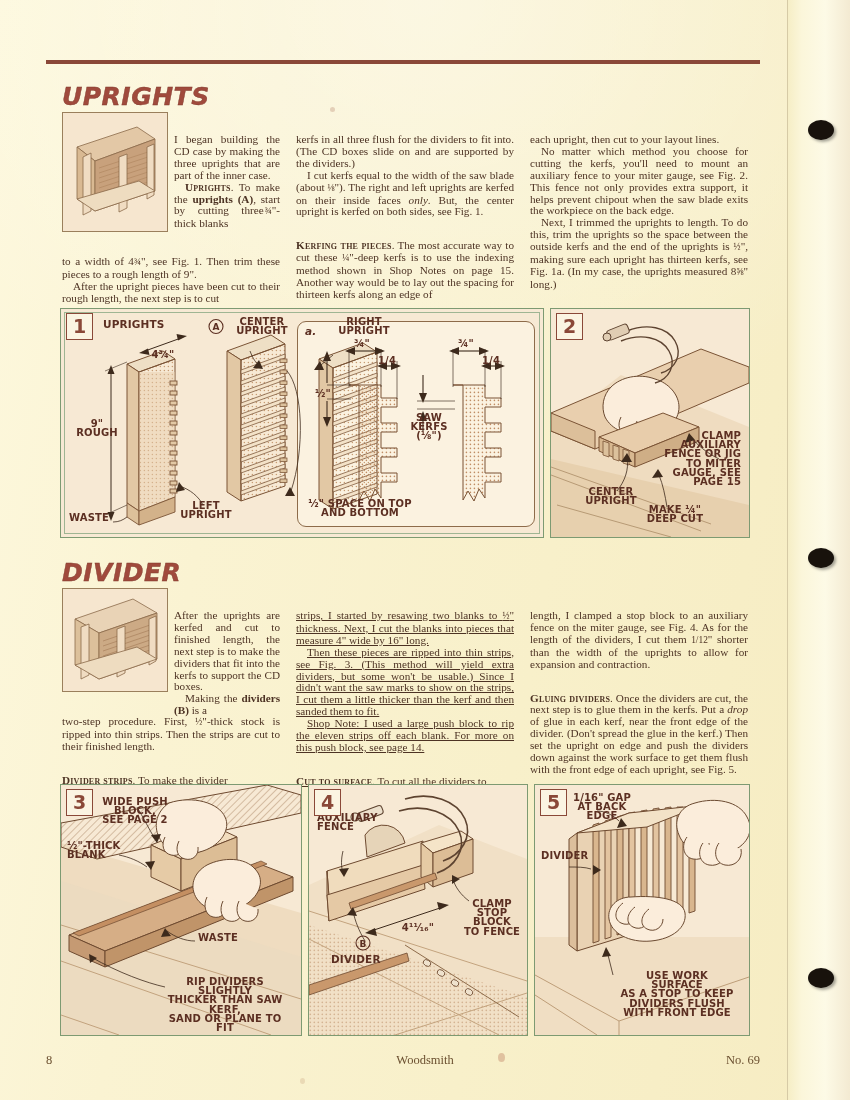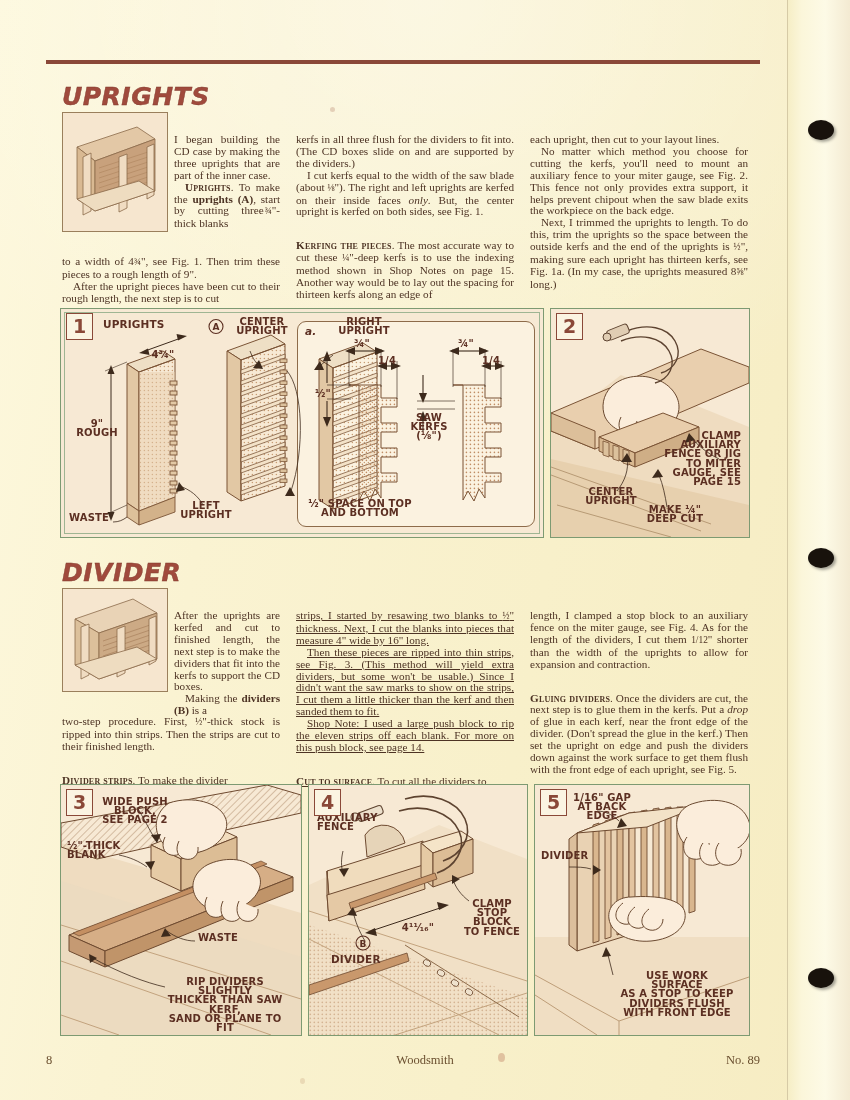--- a/index.html
+++ b/index.html
@@ -737,15 +737,15 @@
       <div class="lab" style="left:84px;top:186px;width:116px;">USE WORK SURFACE
 AS A STOP TO KEEP
 DIVIDERS FLUSH
 WITH FRONT EDGE</div>
     </div>
 
   </div>
 
   <div class="foot" style="left:46px;top:1053px;">8</div>
   <div class="foot" style="left:0;top:1053px;width:850px;text-align:center;">Woodsmith</div>
-  <div class="foot" style="left:0;top:1053px;width:760px;text-align:right;">No. 89</div>
+  <div class="foot" style="left:0;top:1053px;width:760px;text-align:right;">No. 69</div>
 
 </div>
 
 </body></html>

